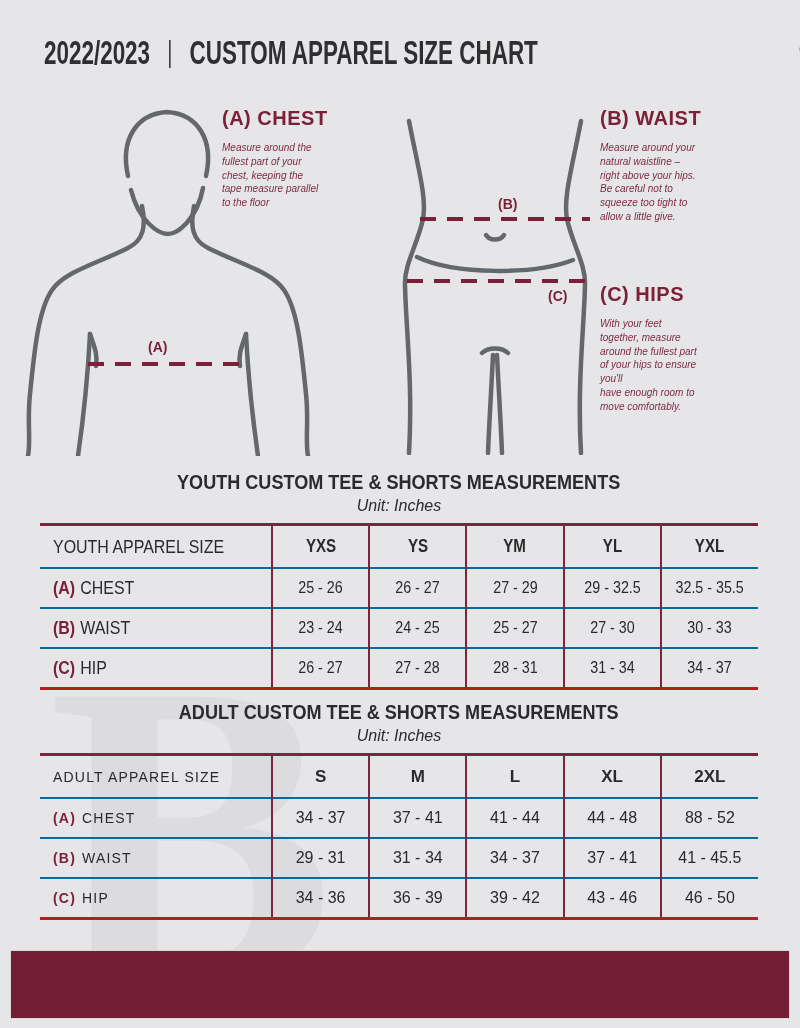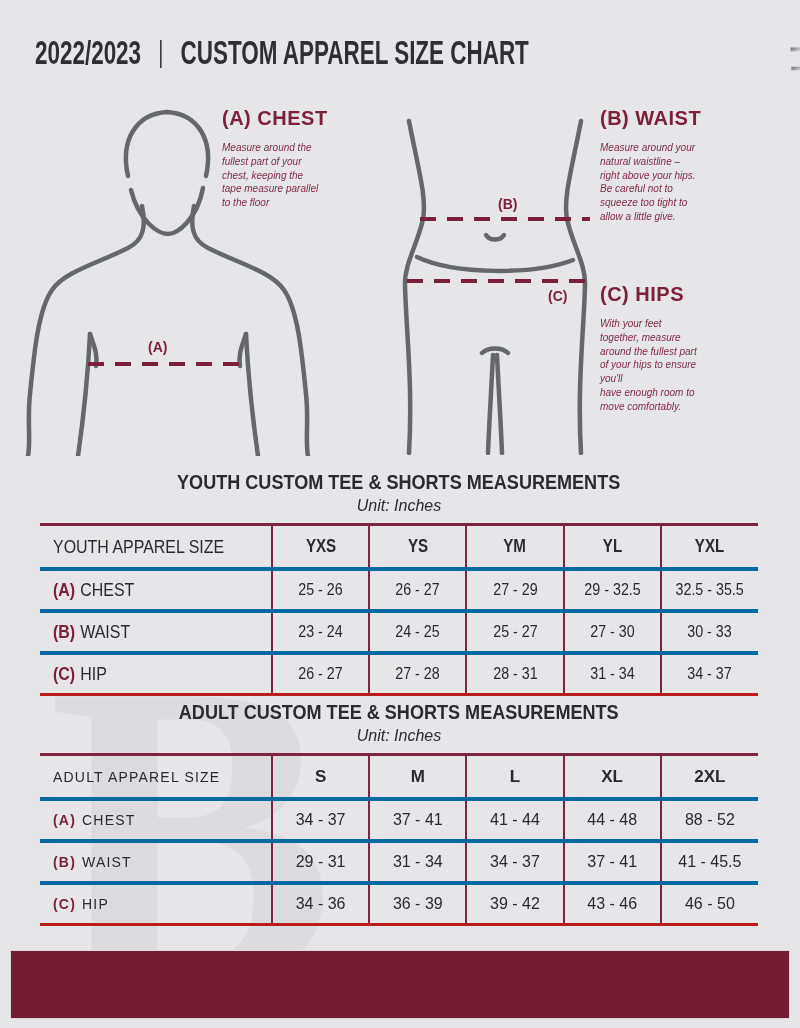--- a/index.html
+++ b/index.html
@@ -1,20 +1,20 @@
 <!DOCTYPE html>
 <html><head>
 <meta charset="utf-8">
 <style>
   html,body{margin:0;padding:0;background:#e6e6e8;}
   .page{position:relative;width:800px;height:1028px;background:#e6e6e8;overflow:hidden;
         font-family:"Liberation Sans",sans-serif;color:#2a2a2c;}
 
   
-  .hdr{position:absolute;left:35px;top:22px;right:30px;height:60px;display:flex;
+  .hdr{position:absolute;left:44px;top:22px;right:30px;height:60px;display:flex;
        align-items:center;justify-content:space-between;}
   .hdr-title{display:flex;align-items:center;gap:26px;font-weight:bold;font-size:34px;
              color:#2f2f31;transform:scaleX(0.66);transform-origin:left center;white-space:nowrap;}
   .hdr-title .divider{font-weight:normal;color:#3a3a3c;font-size:30px;}
   .brand{display:flex;align-items:center;gap:14px;}
   .logo{width:50px;height:56px;}
 
   
   .fig{position:absolute;z-index:1;}
   .fig path{fill:none;stroke:#64676b;stroke-width:4.5;stroke-linecap:round;}
@@ -28,21 +28,21 @@
   .instr p{margin:11px 0 0 0;font-size:10px;font-style:italic;color:#7f2a44;
            line-height:1.38;white-space:pre-line;}
 
   
   .tblock{position:absolute;left:40px;width:718px;z-index:1;text-align:center;}
   .tblock .ttitle{font-weight:bold;font-size:21px;color:#2b2b2d;display:inline-block;
                   transform:scaleX(0.86);white-space:nowrap;}
   .tblock .tunit{font-size:16px;font-style:italic;font-weight:normal;color:#2b2b2d;margin-top:3px;}
   table.size-table{width:100%;border-collapse:collapse;table-layout:fixed;margin-top:8px;}
   table.size-table col.c0{width:232px;}
-  table.size-table tr{border-bottom:4px solid #0369a1;}
+  table.size-table tr{border-bottom:2px solid #0369a1;}
   table.size-table tr.first{border-top:3px solid #7d2440;}
   table.size-table tr.last{border-bottom:3px solid #b91c1c;}
   table.size-table td{height:38px;text-align:center;vertical-align:middle;padding:0;}
   table.size-table tr.first td{height:41px;}
   table.size-table td + td{border-left:2px solid #7d2440;}
   table.size-table td.rowhead{text-align:left;padding-left:13px;}
   .pfx{font-weight:bold;color:#7b2038;margin-right:6px;}
   
   .c{display:inline-block;transform:scaleX(0.84);}
   .cl{transform-origin:left center;}

